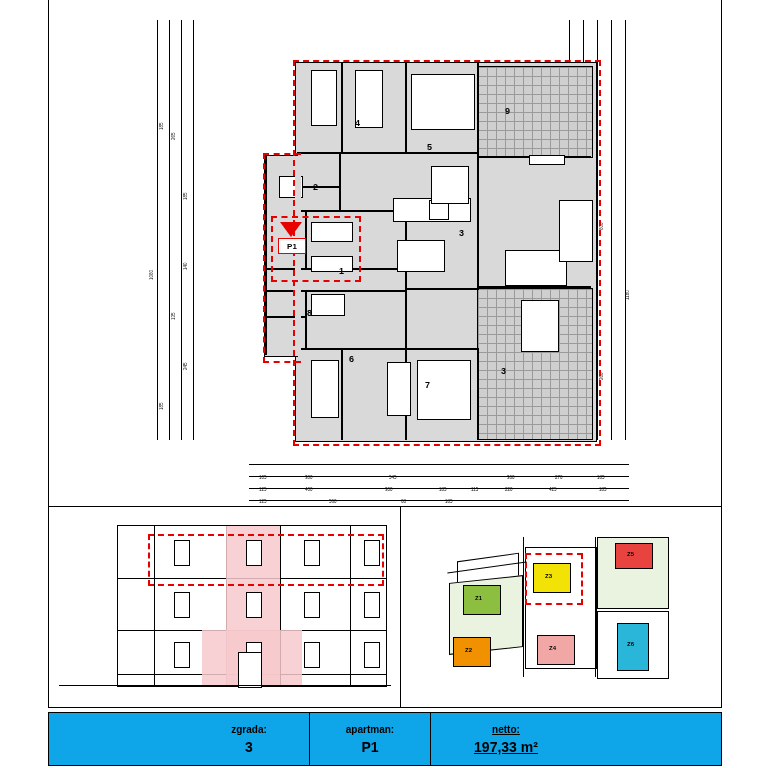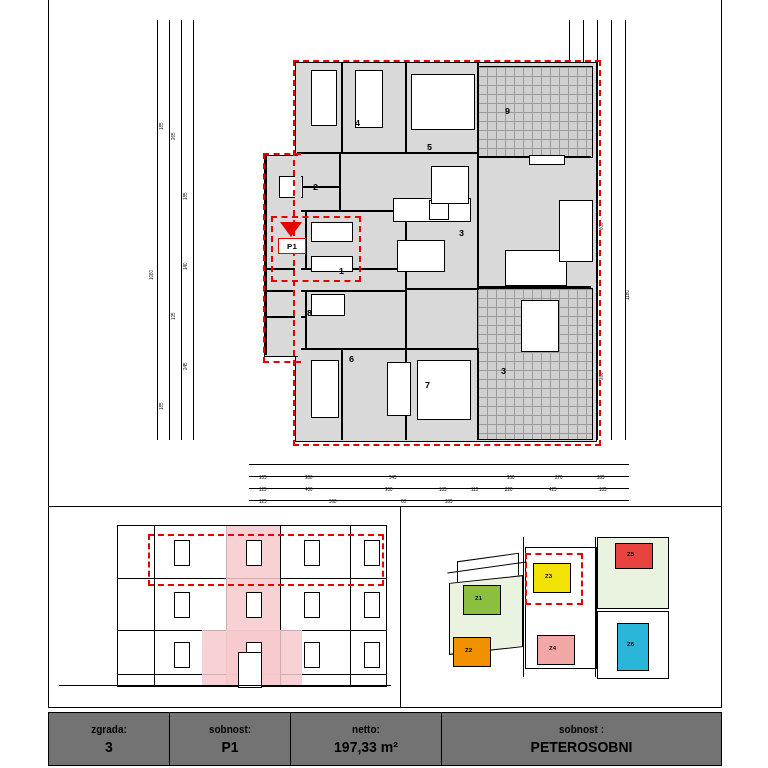--- a/index.html
+++ b/index.html
@@ -54,28 +54,28 @@
   .pinkband{position:absolute;background:#f7c9cc;opacity:.85;}
   #elev-red{left:30px;top:8px;width:232px;height:48px;border:2.5px dashed #e60000;}
 
   
   #site-panel{left:400px;top:506px;width:320px;height:200px;border:1px solid #000;background:#fff;}
   .lot{position:absolute;border:1px solid #000;}
   .lotlbl{position:absolute;font-size:6px;font-weight:bold;color:#000;}
   #site-red{border:2.5px dashed #e60000;}
 
   
-  #info{left:48px;top:712px;width:672px;height:52px;background:#737373;border:1px solid #000;display:flex;justify-content:center;}
+  #info{left:48px;top:712px;width:672px;height:52px;background:#0ea5e9;border:1px solid #000;display:flex;justify-content:center;}
   #info .cell{flex:1;display:flex;flex-direction:column;align-items:center;justify-content:center;
               border-right:1px solid #000;}
   #info .cell:last-child{border-right:none;}
   #info .k{font-size:10px;font-weight:bold;color:#000;margin-bottom:4px;}
   #info .v{font-size:14px;font-weight:bold;color:#000;}
   .c0{flex:0 0 120px!important;} .c1{flex:0 0 120px!important;} .c2{flex:0 0 120px!important;}
-  .c3{flex:0 0 150px!important;}
+  .c3{flex:0 0 150px!important;text-decoration:underline;}
   .wbox{position:absolute;border:1px solid #000;background:#fff;}
 </style>
 </head>
 <body>
 
 <div class="sheet">
 
   <div class="abs" id="top-dims">
     <div class="dimline" style="top:8px;"></div>
     <div class="dimline" style="top:20px;"></div>
@@ -300,26 +300,22 @@
     <div class="wall" style="left:122px;top:30px;width:1px;height:140px;"></div>
     <div class="wall" style="left:194px;top:30px;width:1px;height:140px;"></div>
   </div>
 
   <div class="abs" id="info">
     <div class="cell c0">
       <div class="k">zgrada:</div>
       <div class="v">3</div>
     </div>
     <div class="cell c1">
-      <div class="k">sobnost:</div>
+      <div class="k">apartman:</div>
       <div class="v">P1</div>
     </div>
     <div class="cell c3">
       <div class="k">netto:</div>
       <div class="v">197,33 m²</div>
     </div>
-    <div class="cell">
-      <div class="k">sobnost :</div>
-      <div class="v">PETEROSOBNI</div>
-    </div>
   </div>
 
 </div>
 
 </body></html>

